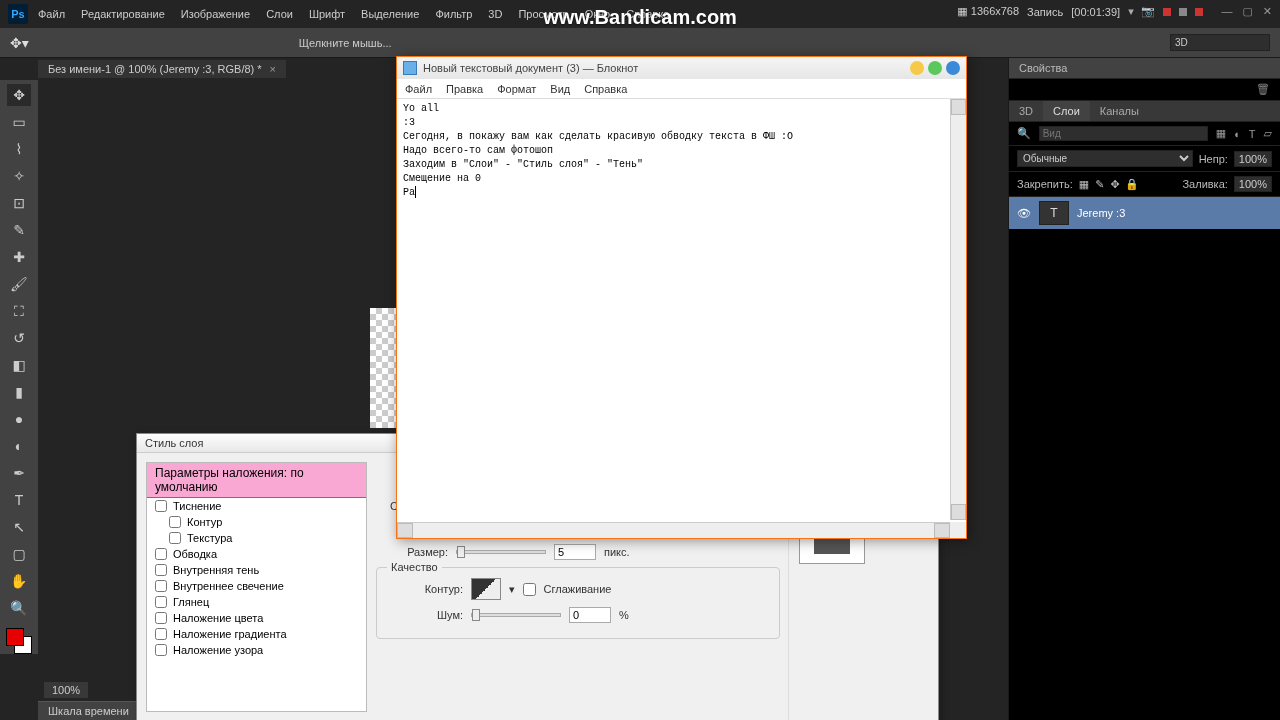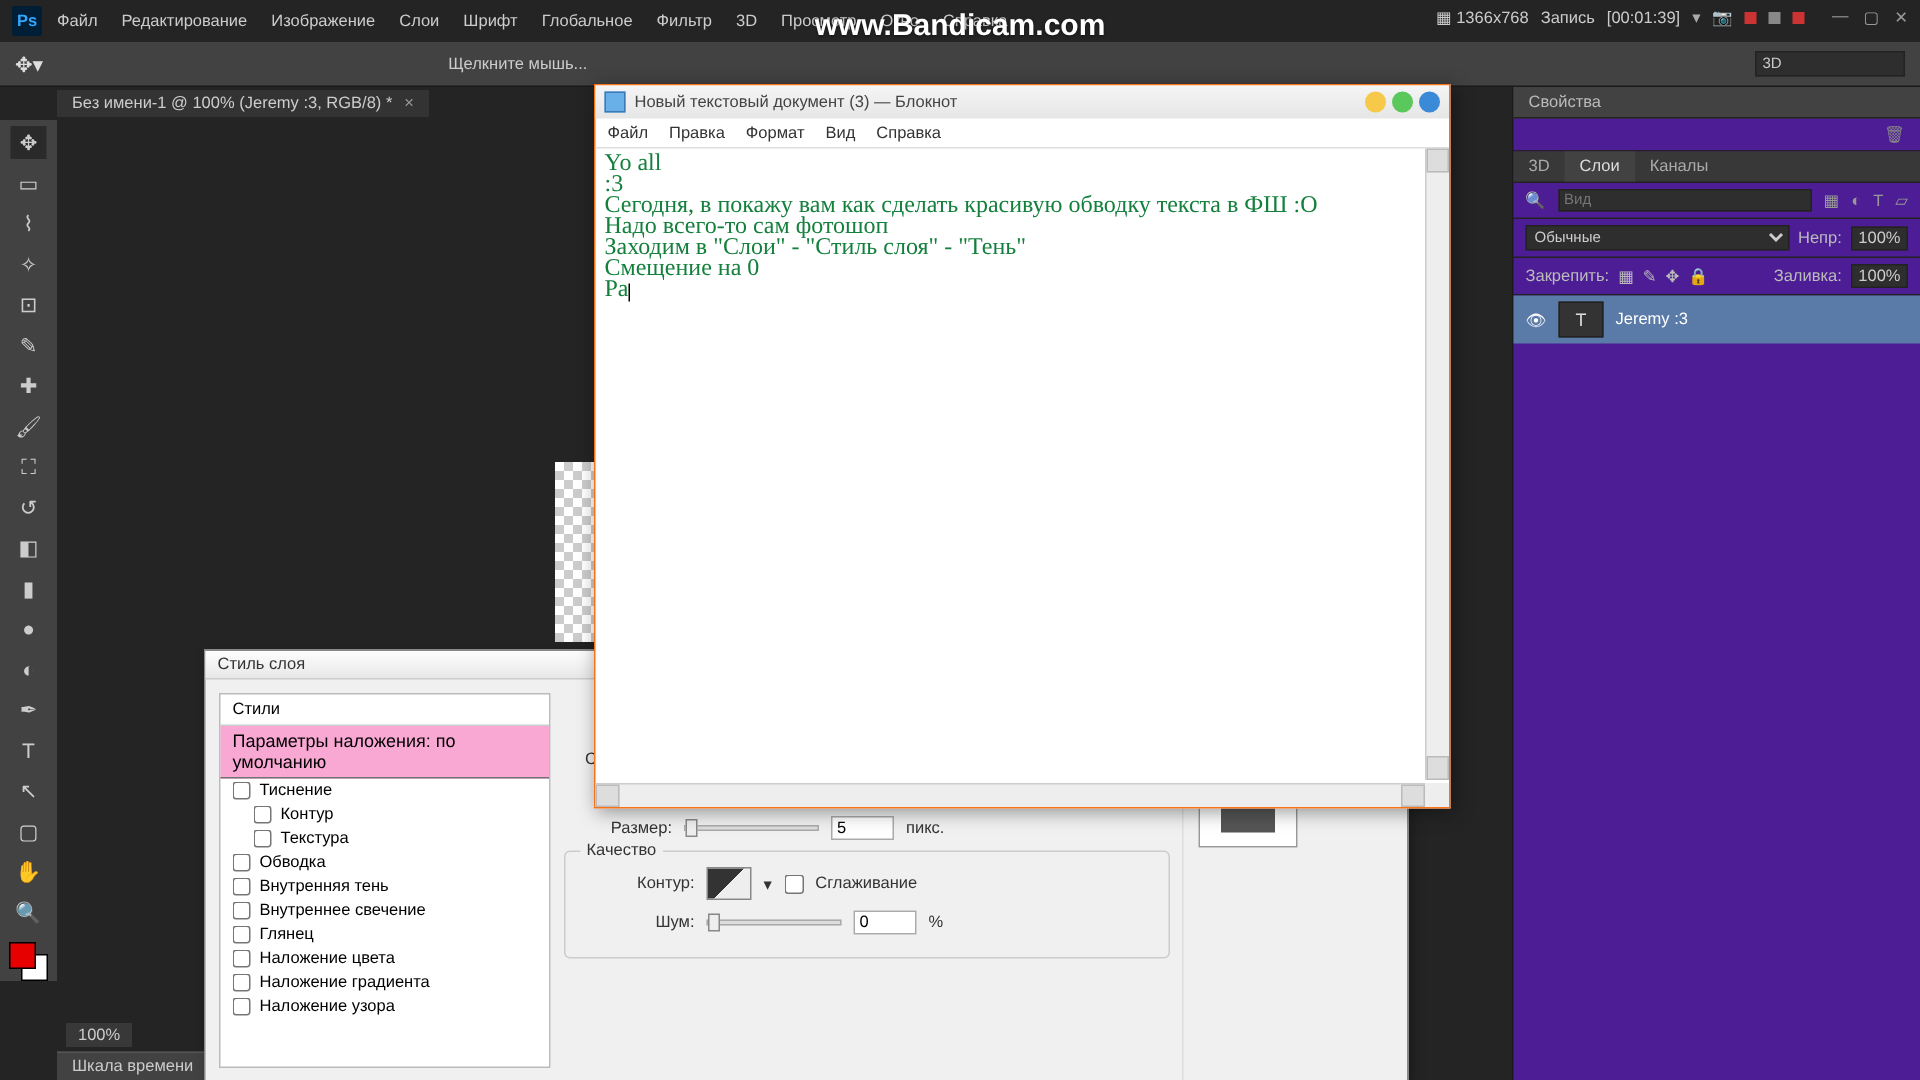--- a/index.html
+++ b/index.html
@@ -23,21 +23,21 @@
 .tool.sel{background:#2a2a2a}
 .color-sw{width:26px;height:26px;position:relative;margin-top:4px}
 .fg-color{width:18px;height:18px;background:#e60000;border:1px solid #000;position:absolute;left:0;top:0}
 .bg-color{width:18px;height:18px;background:#fff;border:1px solid #000;position:absolute;right:0;bottom:0}
 .canvas-area{position:absolute;left:38px;top:80px;right:240px;bottom:18px;background:#242424}
 .canvas{position:absolute;left:332px;top:228px;width:30px;height:120px;background:repeating-conic-gradient(#ccc 0 25%,#fff 0 50%) 0 0/12px 12px}
 .zoom-info{position:absolute;left:44px;bottom:22px;color:#ccc;background:#383838;padding:2px 8px;font-size:11px}
 .timeline-tab{position:absolute;left:38px;bottom:0;background:#424242;color:#ccc;padding:3px 10px;font-size:11px;border-top:1px solid #555}
 .right-col{position:absolute;right:240px;top:58px;width:30px;background:#383838;bottom:0;display:flex;flex-direction:column;align-items:center;padding-top:6px;gap:10px;border-left:1px solid #1a1a1a}
 .right-col .ricon{color:#aaa;font-size:14px}
-.right-panel{position:absolute;right:0;top:58px;width:272px;bottom:0;background:#4c1d95;border-left:1px solid #1a1a1a;color:#bbb}
+.right-panel{position:absolute;right:0;top:58px;width:272px;bottom:0;background:#000000;border-left:1px solid #1a1a1a;color:#bbb}
 .props-header{background:#424242;padding:4px 10px;font-size:11px;border-bottom:1px solid #222}
 .props-body{padding:8px 10px;color:#aaa;font-size:11px;height:280px}
 .trash-row{display:flex;justify-content:flex-end;padding:4px 10px;color:#888;border-bottom:1px solid #222}
 .layers-tabs{display:flex;background:#383838;border-bottom:1px solid #222}
 .ltab{padding:4px 10px;font-size:11px;color:#aaa}
 .ltab.active{background:#424242;color:#ddd}
 .layers-tools{display:flex;align-items:center;padding:4px 8px;gap:8px;font-size:11px;color:#999;border-bottom:1px solid #222}
 .layers-tools input{flex:1;background:#2e2e2e;border:1px solid #222;color:#999;font-size:10px;padding:1px 3px}
 .layers-row{display:flex;align-items:center;padding:4px 8px;gap:6px;font-size:10px;border-bottom:1px solid #222}
 .layers-row select{background:#2e2e2e;border:1px solid #222;color:#ccc;font-size:10px;padding:1px;flex:1}
@@ -69,42 +69,42 @@
 .dlg-right{width:150px;padding:10px;border-left:1px solid #ddd}
 .preview-box{width:66px;height:56px;border:1px solid #999;background:#fff;display:flex;align-items:center;justify-content:center;margin-top:8px}
 .preview-box div{width:36px;height:36px;background:#555}
 
 .notepad{position:absolute;left:396px;top:56px;width:571px;height:483px;background:#fff;border:1px solid #f97316;box-shadow:2px 2px 12px rgba(0,0,0,.4);z-index:40}
 .np-title{height:22px;background:linear-gradient(#f5f5f5,#e6e6e6);display:flex;align-items:center;padding:0 6px;font-size:11px;color:#444}
 .np-title .np-icon{width:14px;height:14px;background:#6ab0e8;border:1px solid #3a7ab8;margin-right:6px}
 .np-wbtns{margin-left:auto;display:flex;gap:4px}
 .np-wbtns span{width:14px;height:14px;border-radius:50%;display:inline-block}
 .np-menu{height:20px;display:flex;align-items:center;gap:14px;padding:0 8px;font-size:11px;color:#333;border-bottom:1px solid #ddd}
-.np-text{padding:3px 6px;font-family:Liberation Serif, serif;font-size:16px;color:#15803d;white-space:pre;line-height:14px;height:420px;overflow:hidden;position:relative}
+.np-text{padding:3px 6px;font-family:Liberation Mono, monospace;font-size:10px;color:#000000;white-space:pre;line-height:14px;height:420px;overflow:hidden;position:relative}
 .np-scroll-v{position:absolute;right:0;top:42px;width:16px;bottom:18px;background:#eee;border-left:1px solid #ccc}
 .np-scroll-v .sbtn{height:16px;background:#ddd;border:1px solid #bbb}
 .np-scroll-h{position:absolute;left:0;right:16px;bottom:0;height:16px;background:#eee;border-top:1px solid #ccc;display:flex}
 .np-scroll-h .sbtn{width:16px;background:#ddd;border:1px solid #bbb}
 .np-corner{position:absolute;right:0;bottom:0;width:16px;height:16px;background:#eee}
 .caret{display:inline-block;width:1px;height:12px;background:#000;vertical-align:text-bottom}
 </style>
 </head>
 <body>
 
 <div class="watermark">www.Bandicam.com</div>
 
 <div class="topbar">
   <div class="ps-logo">Ps</div>
   <div class="menu">
     <span>Файл</span>
     <span>Редактирование</span>
     <span>Изображение</span>
     <span>Слои</span>
     <span>Шрифт</span>
-    <span>Глобальное</span>
+    <span>Выделение</span>
     <span>Фильтр</span>
     <span>3D</span>
     <span>Просмотр</span>
     <span>Окно</span>
     <span>Справка</span>
   </div>
   <div class="top-right">
     <span>▦ <span>1366x768</span></span>
     <span>Запись</span>
     <span>[00:01:39]</span>
@@ -216,21 +216,20 @@
     <span class="layer-eye">👁</span>
     <div class="layer-thumb">T</div>
     <span>Jeremy :3</span>
   </div>
 </div>
 
 <div class="style-dialog">
   <div class="dlg-title">Стиль слоя</div>
   <div class="dlg-body">
     <div class="styles-list">
-      <div class="styles-header">Стили</div>
       <div class="styles-sub">Параметры наложения: по умолчанию</div>
       <div class="style-item">
           <input type="checkbox" style="">
           <span>Тиснение</span>
         </div>
       <div class="style-item indent">
           <input type="checkbox" style="">
           <span>Контур</span>
         </div>
       <div class="style-item indent">

